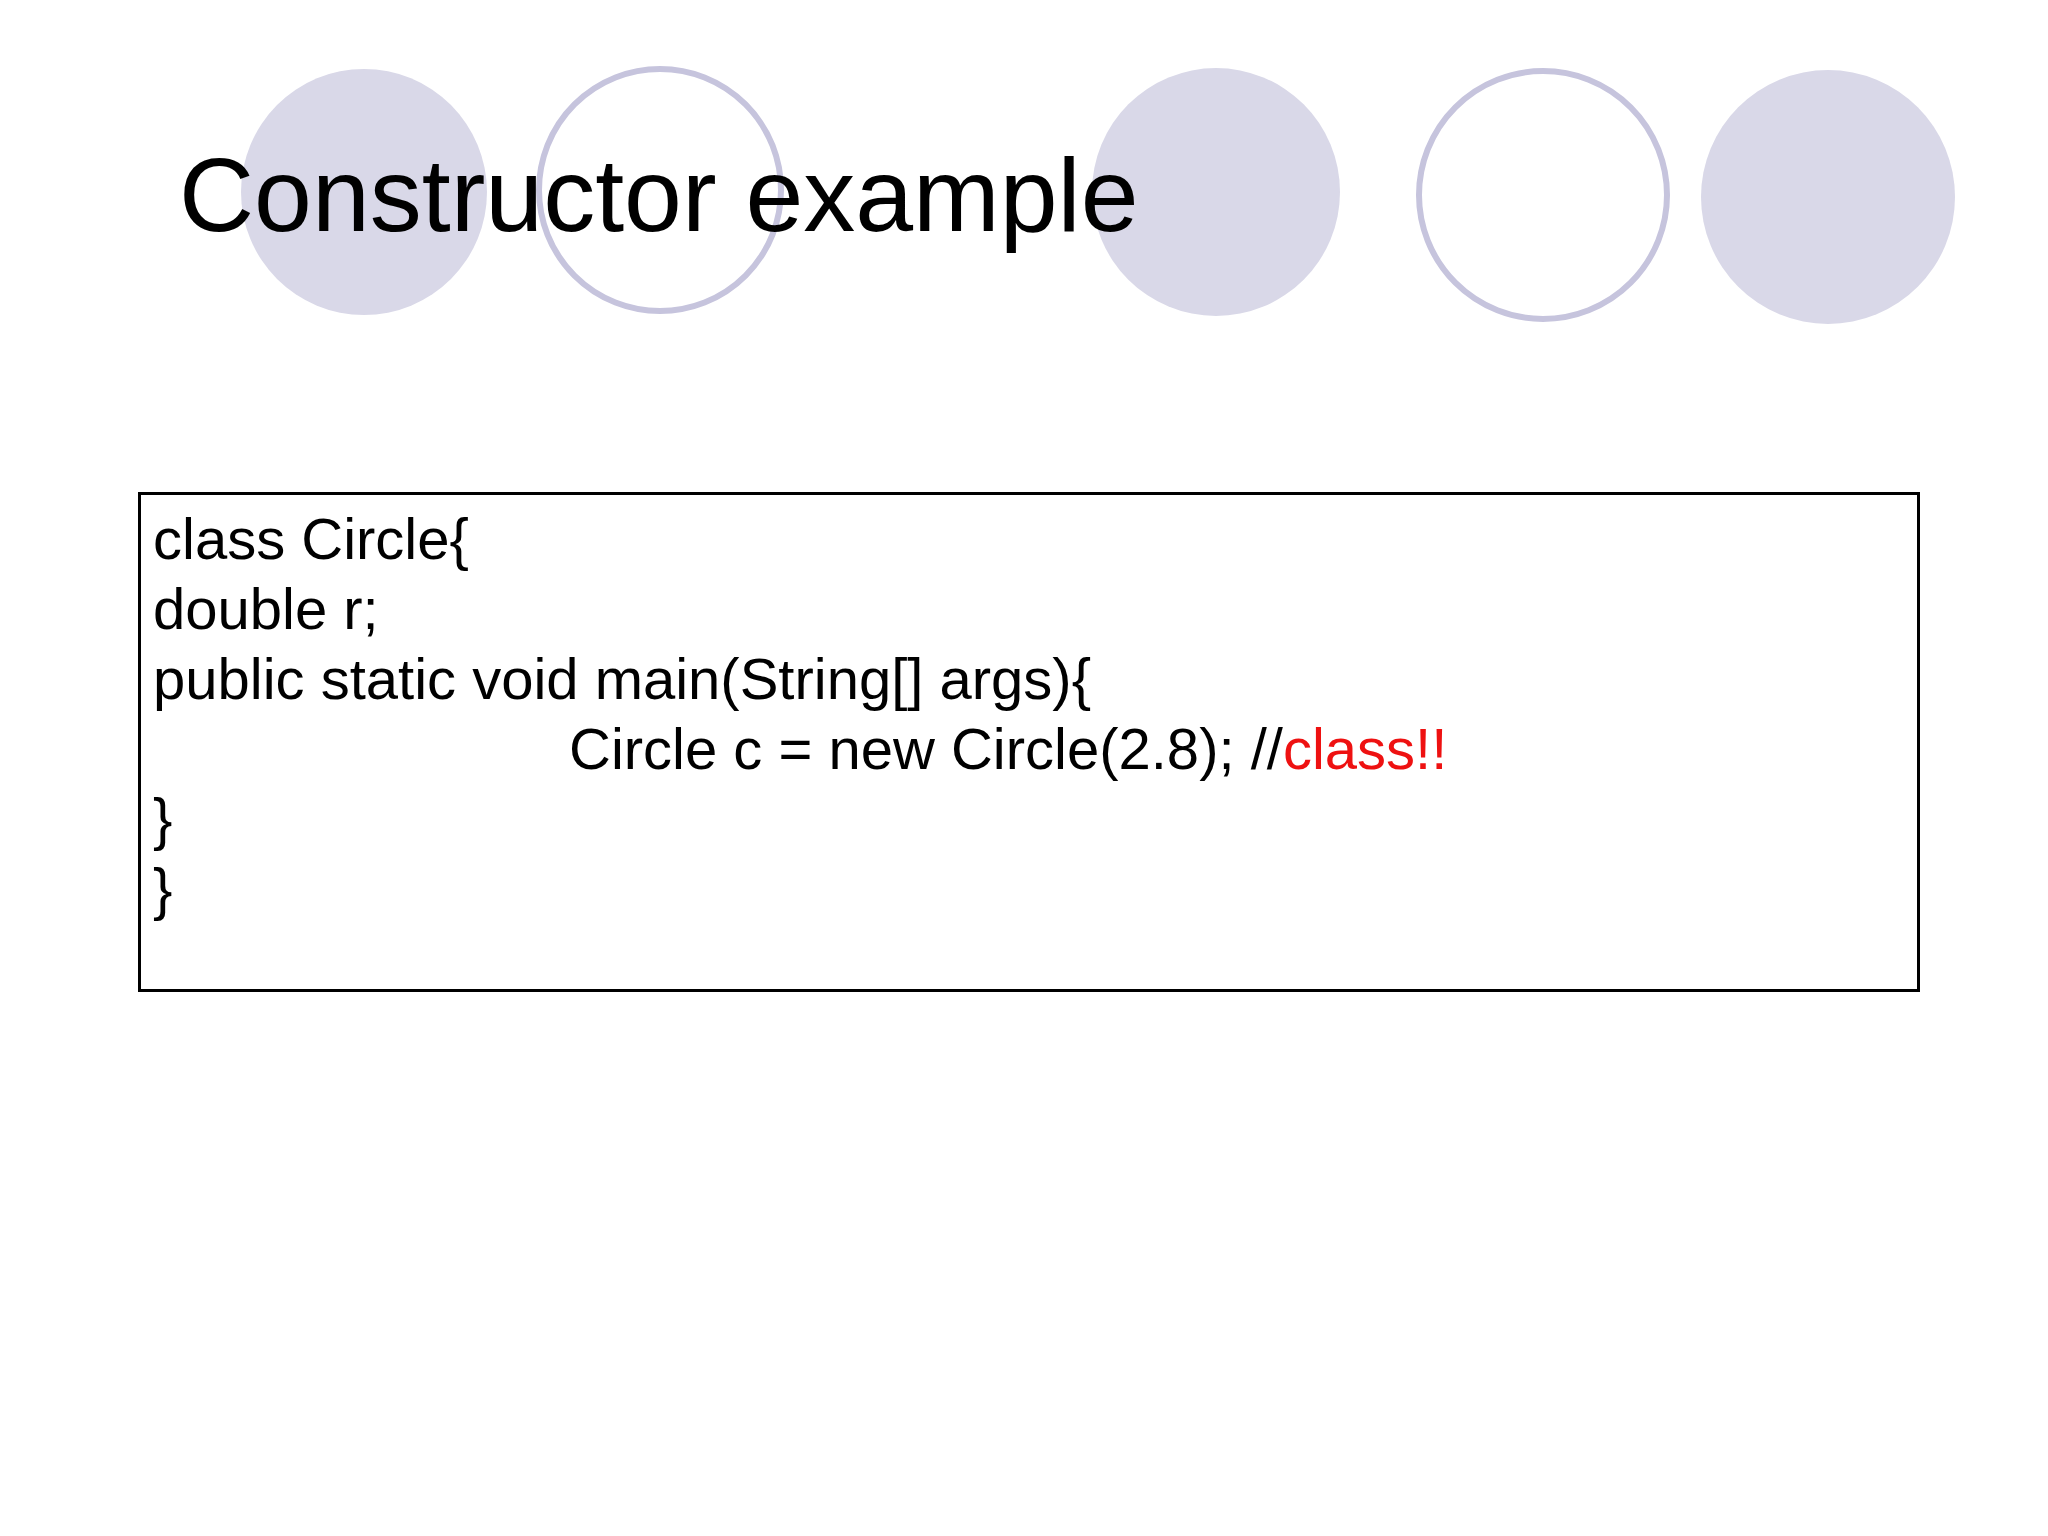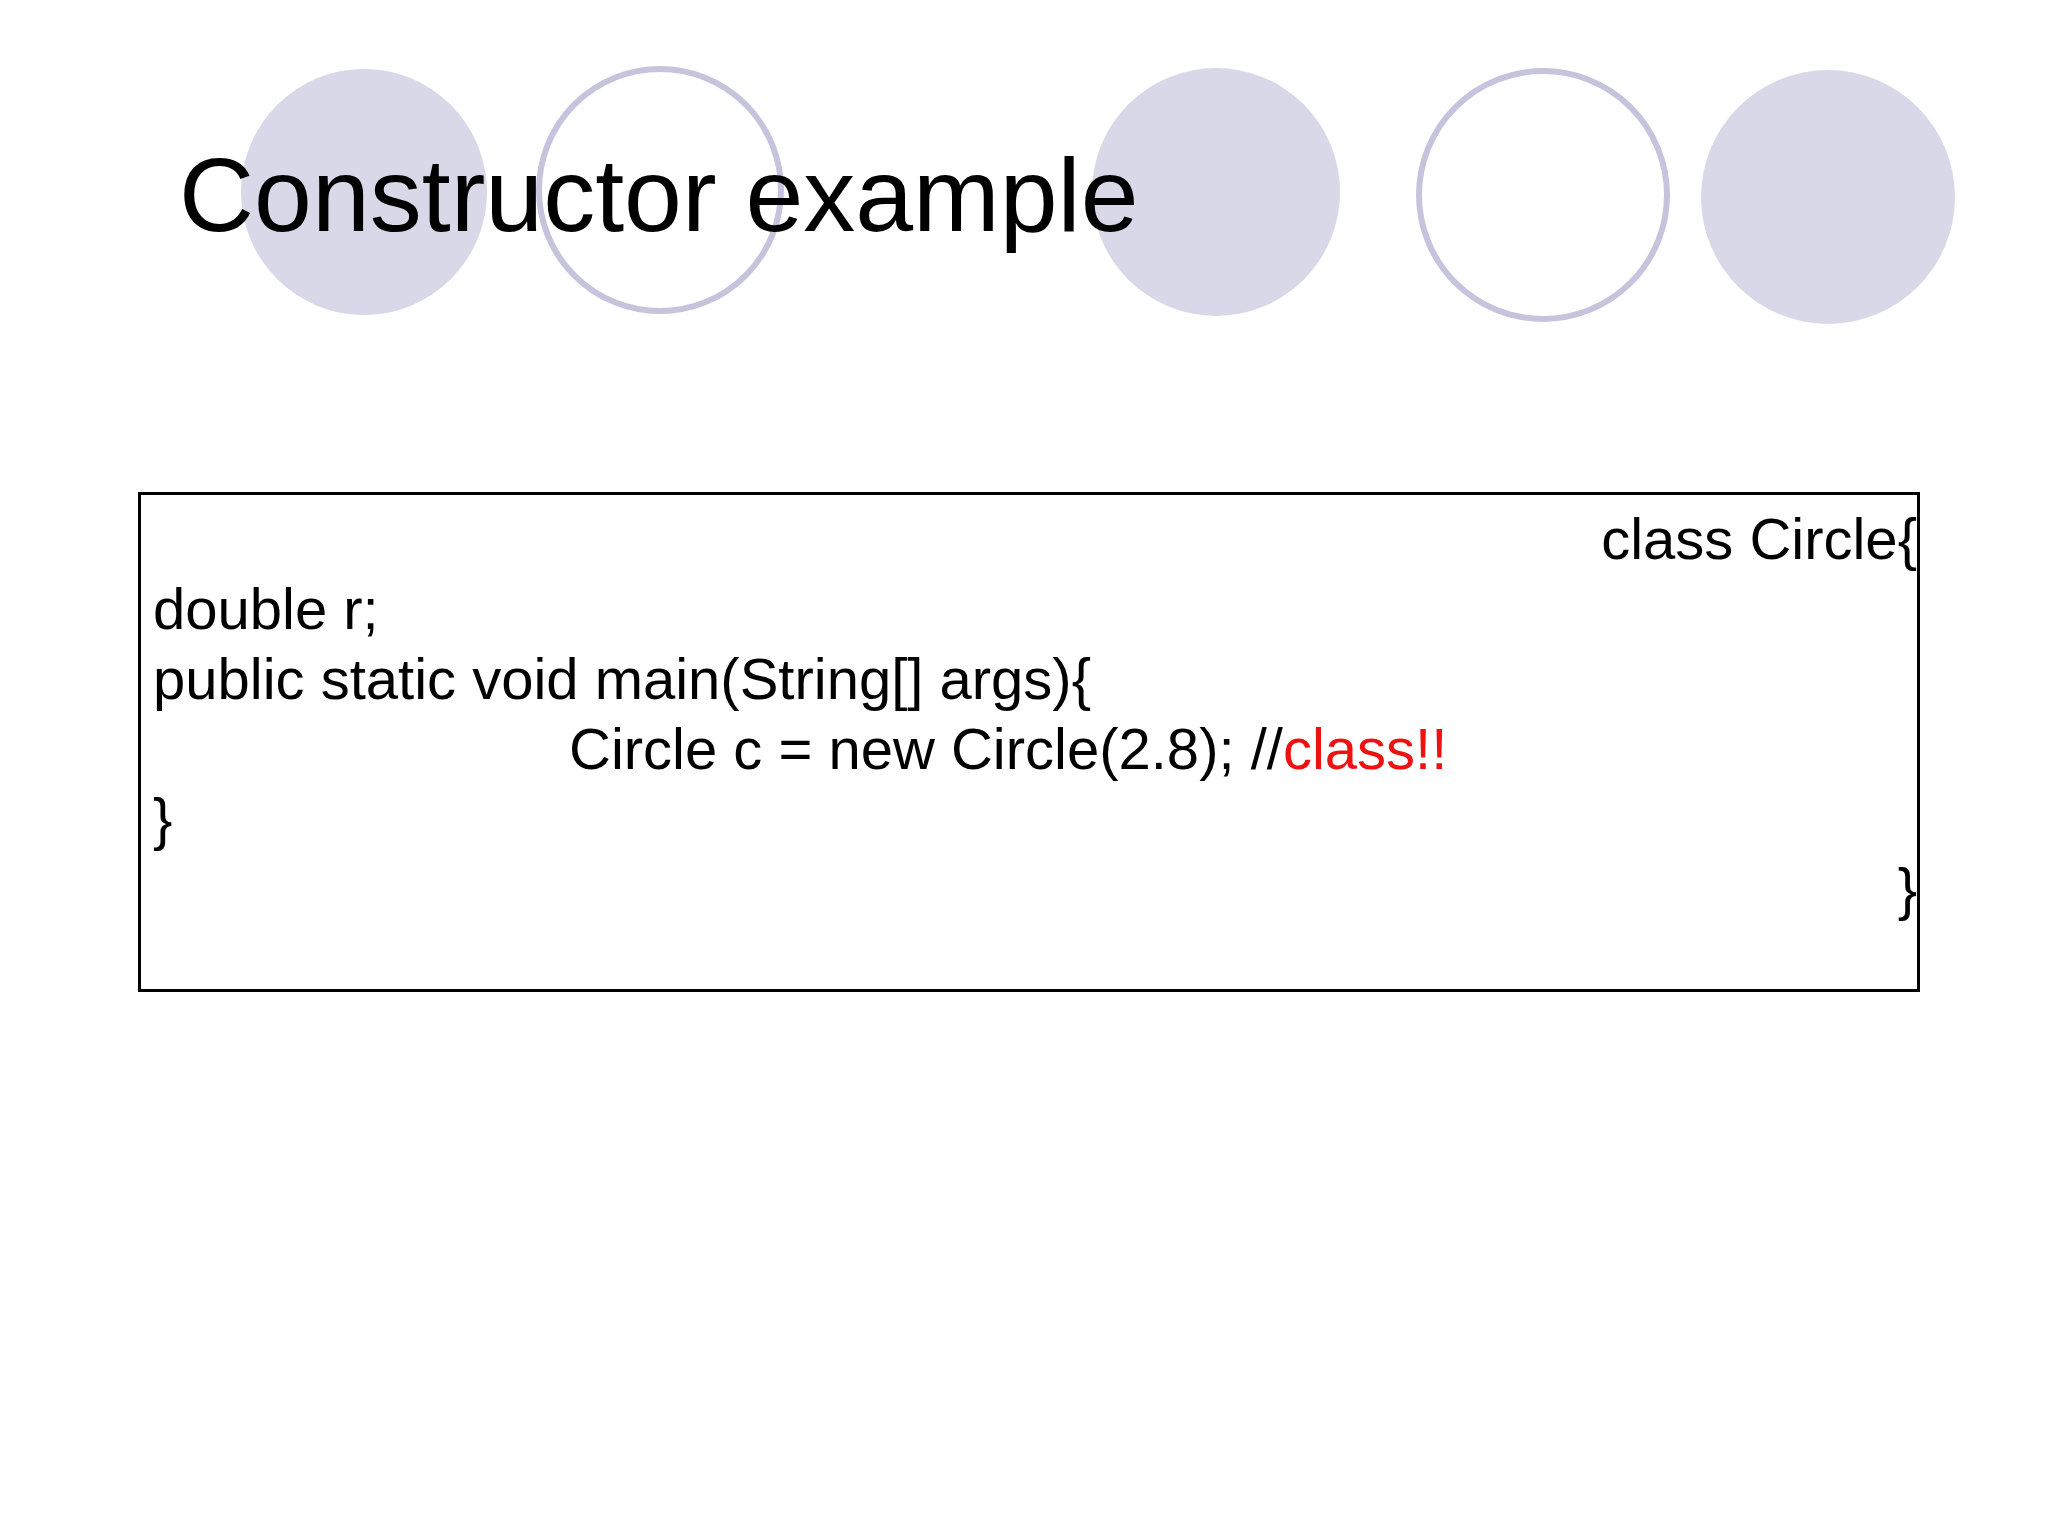--- a/index.html
+++ b/index.html
@@ -39,21 +39,21 @@
     z-index: 1;
     background: transparent;
   }
   .code-line {
     font-size: 58px;
     line-height: 70px;
     color: var(--text-color);
     white-space: pre;
   }
   .code-line .err { color: var(--error-color); }
-  .indent-0 { margin-left: 0; text-align: right; }
+  .indent-0 { margin-left: 0; }
   .indent-1 { }
   .indent-2 { margin-left: 416px; }
 </style>
 </head>
 <body style="background: rgb(255, 255, 255);">
 
 <div class="slide">
   <div class="decor">
       <div class="circle filled" style="left: 241px; top: 69px; height: 246px; width: 246px;"></div>
       <div class="circle outlined" style="left: 536px; top: 66px; height: 248px; width: 248px;"></div>

